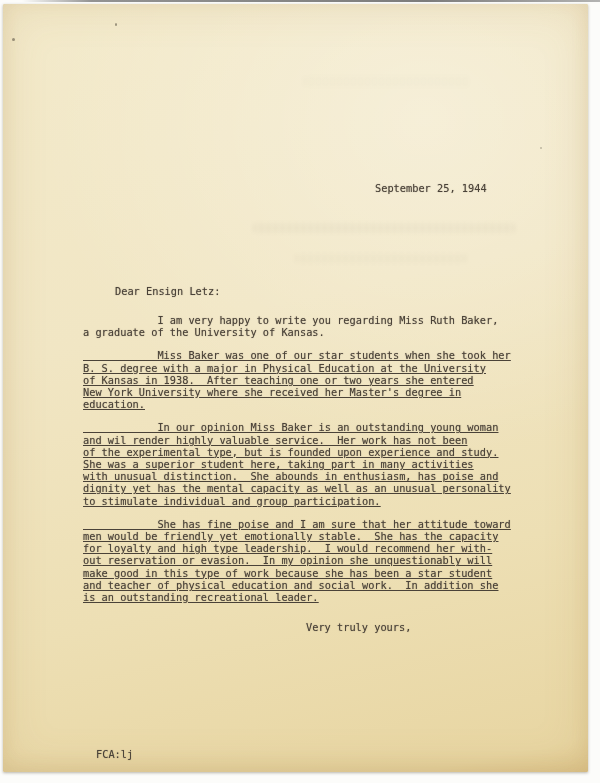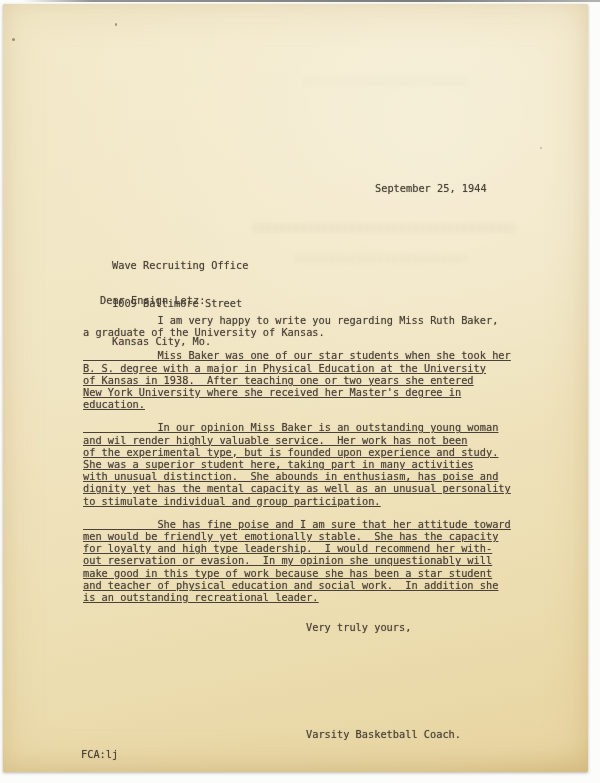--- a/index.html
+++ b/index.html
@@ -42,27 +42,27 @@
     position: absolute;
     color: #4a4238;
     font-size: 10.3px;
     line-height: 12.2px;
     white-space: pre;
     letter-spacing: 0;
     text-shadow: 0 0 1px rgba(74,66,56,0.55);
   }
   .date-line       { left: 372px; top: 178px; }
   .recipient-block { left: 109px; top: 229px; line-height: 12.8px; }
-  .salutation      { left:  97px; top: 281px; margin-top: 9px; }
+  .salutation      { left:  112px; top: 281px; }
   .letter-body     { left:  80px; top: 297px; width: 460px; }
   .para { white-space: pre; margin-top: 13px; }
   .para + .para { margin-top: 11px; text-decoration: underline; }
   .closing         { left: 303px; top: 617px; text-align: right; }
   .signature-block { left: 303px; top: 699px; line-height: 12.6px; }
-  .typist-initials { left:  78px; top: 744px; }
+  .typist-initials { left:  93px; top: 744px; }
 
   
   .smudge {
     position: absolute;
     border-radius: 4px;
     filter: blur(2px);
     background: repeating-linear-gradient(90deg,
       rgba(110,105,90,0.22) 0 3px, rgba(110,105,90,0.04) 3px 7px);
   }
   .smudge-1 { left: 250px; top: 219px; width: 262px; height: 10px; opacity: .38; }
@@ -87,32 +87,26 @@
 
     <div class="smudge smudge-3"></div>
     <div class="smudge smudge-1"></div>
     <div class="smudge smudge-2"></div>
     <div class="speck speck-1"></div>
     <div class="speck speck-2"></div>
     <div class="speck speck-3"></div>
 
     <div class="typed date-line">September 25, 1944</div>
 
-    <div class="typed recipient-block">
-      <div>Wave Recruiting Office</div>
-      <div>1009 Baltimore Street</div>
-      <div>Kansas City, Mo.</div>
-    </div>
 
     <div class="typed salutation">Dear Ensign Letz:</div>
 
     <div class="typed letter-body"><div class="para"><div class="line">            I am very happy to write you regarding Miss Ruth Baker,</div><div class="line">a graduate of the University of Kansas.</div></div><div class="para"><div class="line">            Miss Baker was one of our star students when she took her</div><div class="line">B. S. degree with a major in Physical Education at the University</div><div class="line">of Kansas in 1938.  After teaching one or two years she entered</div><div class="line">New York University where she received her Master's degree in</div><div class="line">education.</div></div><div class="para"><div class="line">            In our opinion Miss Baker is an outstanding young woman</div><div class="line">and wil render highly valuable service.  Her work has not been</div><div class="line">of the experimental type, but is founded upon experience and study.</div><div class="line">She was a superior student here, taking part in many activities</div><div class="line">with unusual distinction.  She abounds in enthusiasm, has poise and</div><div class="line">dignity yet has the mental capacity as well as an unusual personality</div><div class="line">to stimulate individual and group participation.</div></div><div class="para"><div class="line">            She has fine poise and I am sure that her attitude toward</div><div class="line">men would be friendly yet emotionally stable.  She has the capacity</div><div class="line">for loyalty and high type leadership.  I would recommend her with-</div><div class="line">out reservation or evasion.  In my opinion she unquestionably will</div><div class="line">make good in this type of work because she has been a star student</div><div class="line">and teacher of physical education and social work.  In addition she</div><div class="line">is an outstanding recreational leader.</div></div></div>
 
     <div class="typed closing">Very truly yours,</div>
 
     <div class="typed signature-block">
-      <div>Varsity Basketball Coach.</div>
     </div>
 
     <div class="typed typist-initials">FCA:lj</div>
 
   </div>
 </div>
 
 </body></html>

